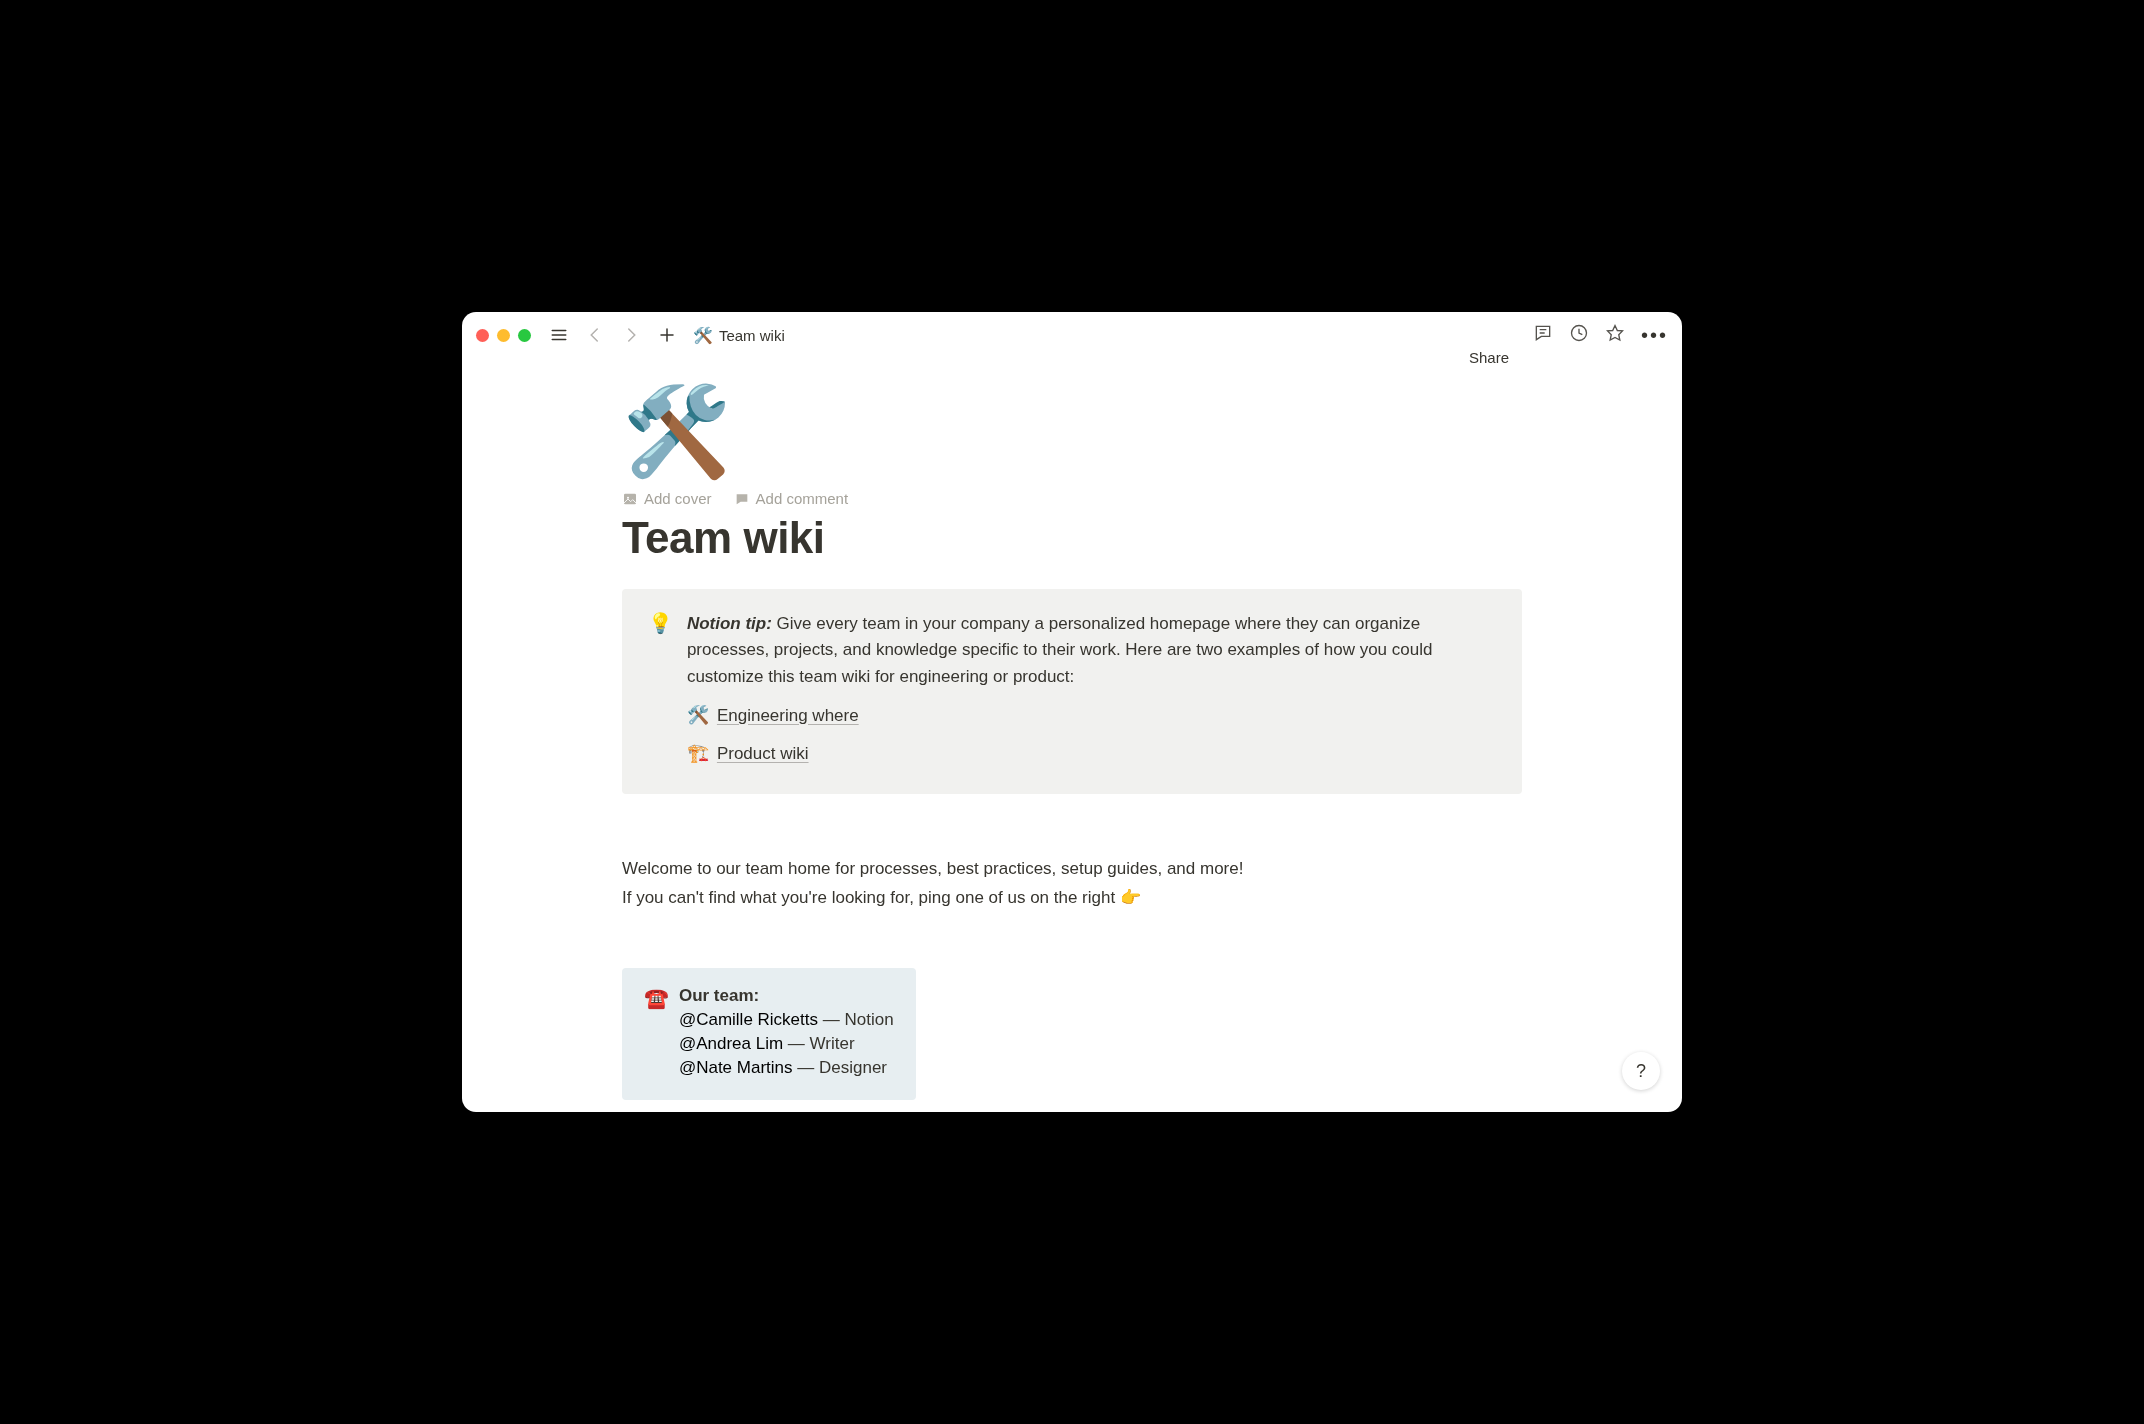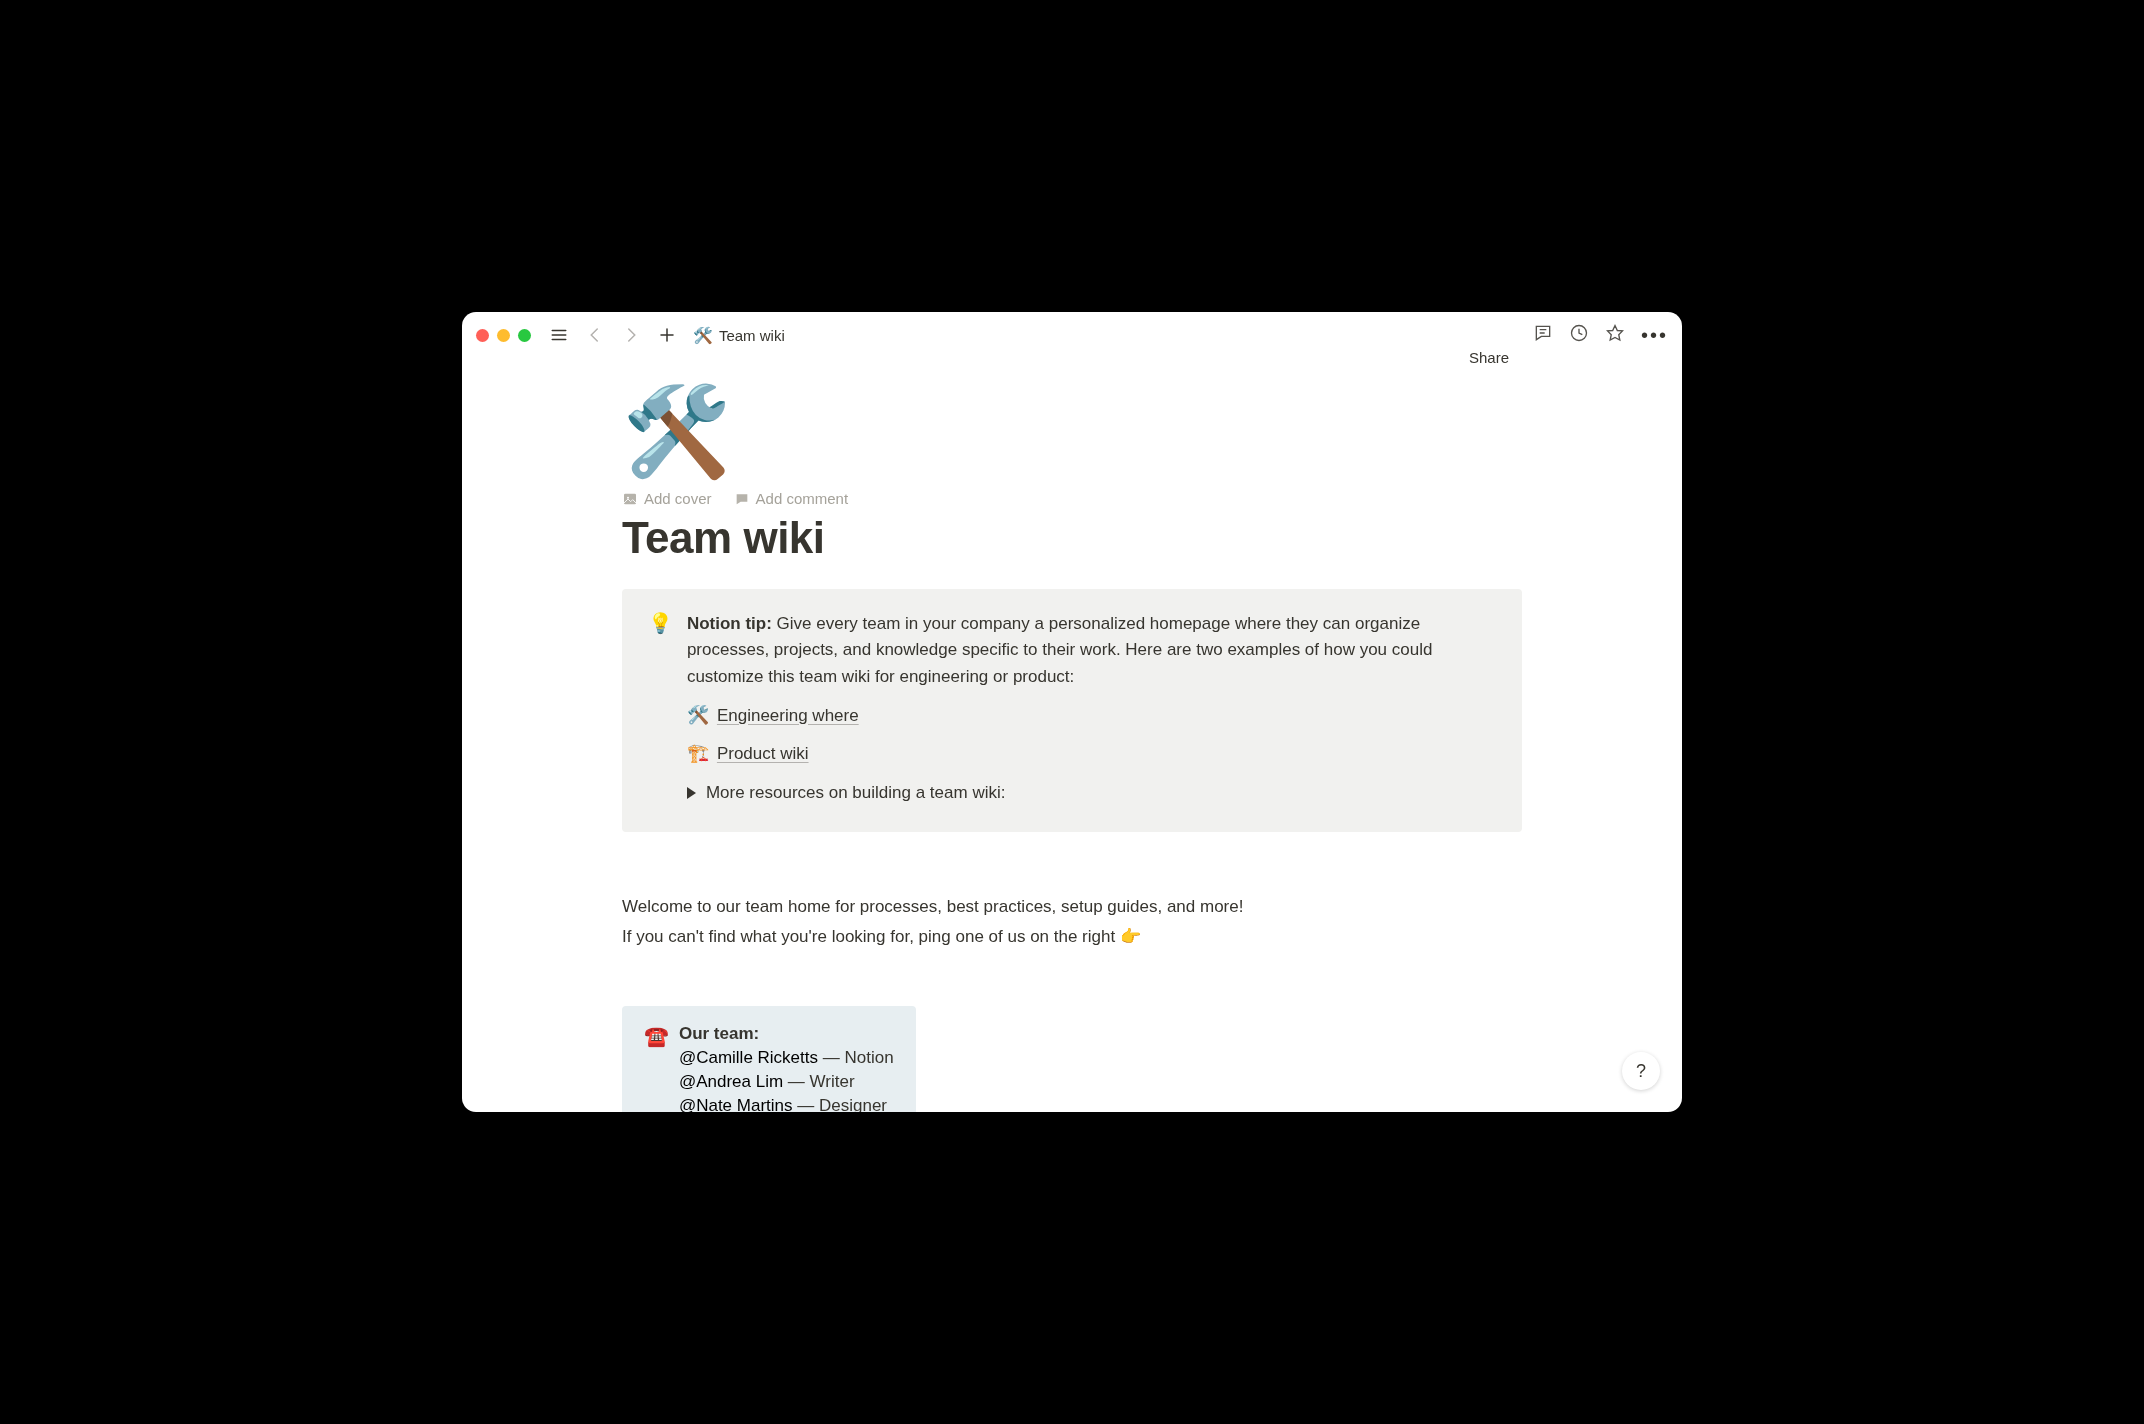--- a/index.html
+++ b/index.html
@@ -89,21 +89,21 @@
     background:#f1f1ef;
     border-radius:4px;
     padding: 22px 26px 26px 26px;
     font-size: 17px;
     color:#37352f;
     line-height:1.55;
     display:flex;
     gap:14px;
   }
   .callout .bulb { font-size: 20px; line-height:1.2; }
-  .callout b { font-weight:700; }
+  .callout b { font-weight:700;font-style:italic; }
   .callout-links { margin-top:12px; display:flex; flex-direction:column; gap:10px; }
   .page-link {
     display:flex; align-items:center; gap:10px;
   }
   .page-link .pl-emoji { font-size:18px; width:20px; }
   .page-link .pl-text {
     text-decoration: underline;
     text-decoration-color:#b4b2af;
     text-underline-offset:3px;
     color:#37352f;
@@ -261,24 +261,20 @@
             <div class="page-link">
               <span class="pl-emoji">🛠️</span>
               <span class="pl-text">Engineering where</span>
             </div>
             <div class="page-link">
               <span class="pl-emoji">🏗️</span>
               <span class="pl-text">Product wiki</span>
             </div>
           </div>
 
-          <div class="toggle">
-            <span class="tri"></span>
-            <span>More resources on building a team wiki:</span>
-          </div>
         </div>
       </div>
 
       <div class="columns">
         <div class="col-left">
           <p>Welcome to our team home for processes, best practices, setup guides, and more!</p>
           <p>
             <span>If you can't find what you're looking for, ping one of us on the right </span><span>👉</span>
           </p>
         </div>

